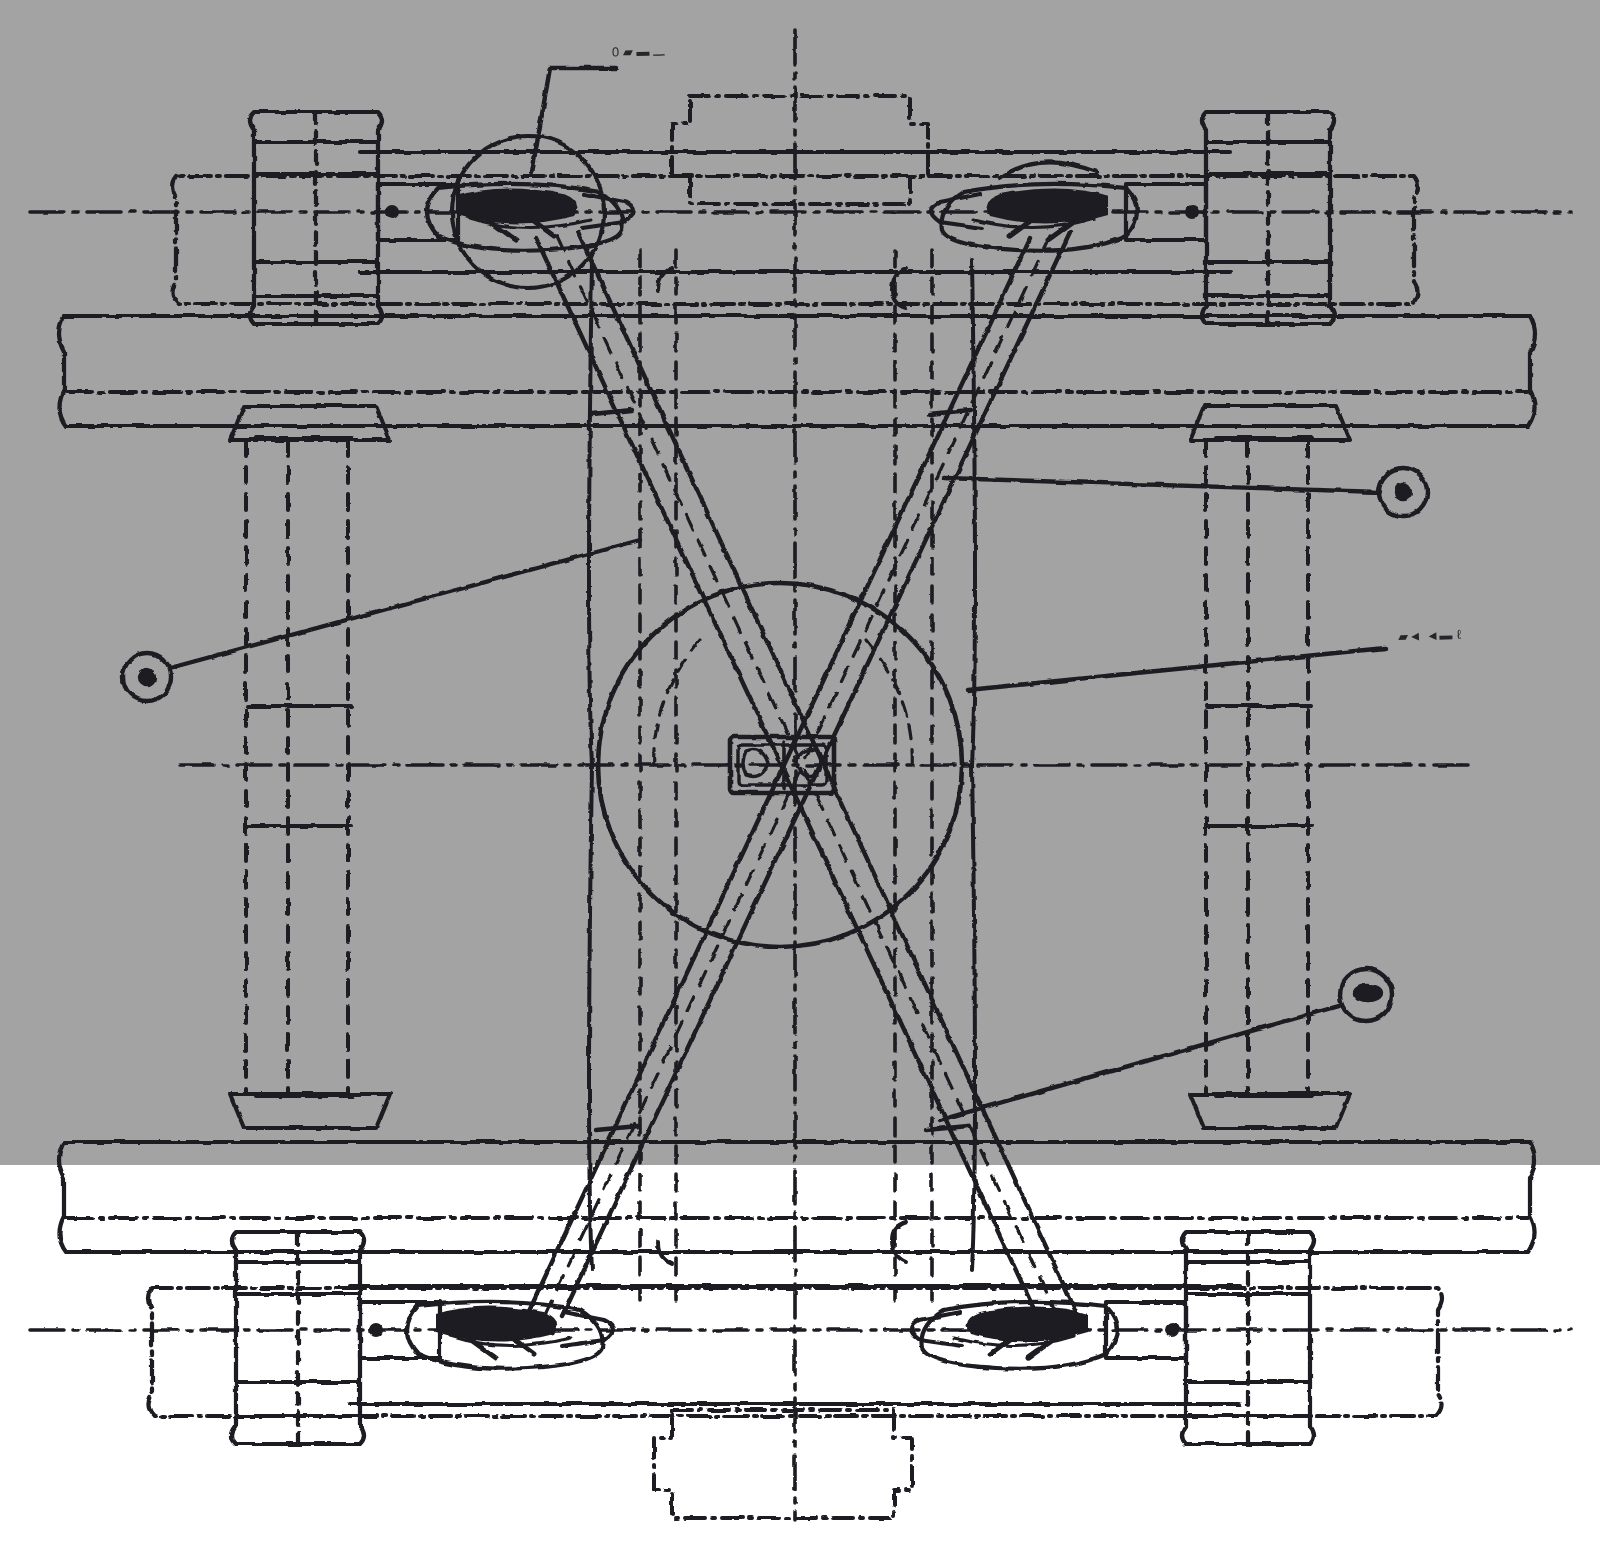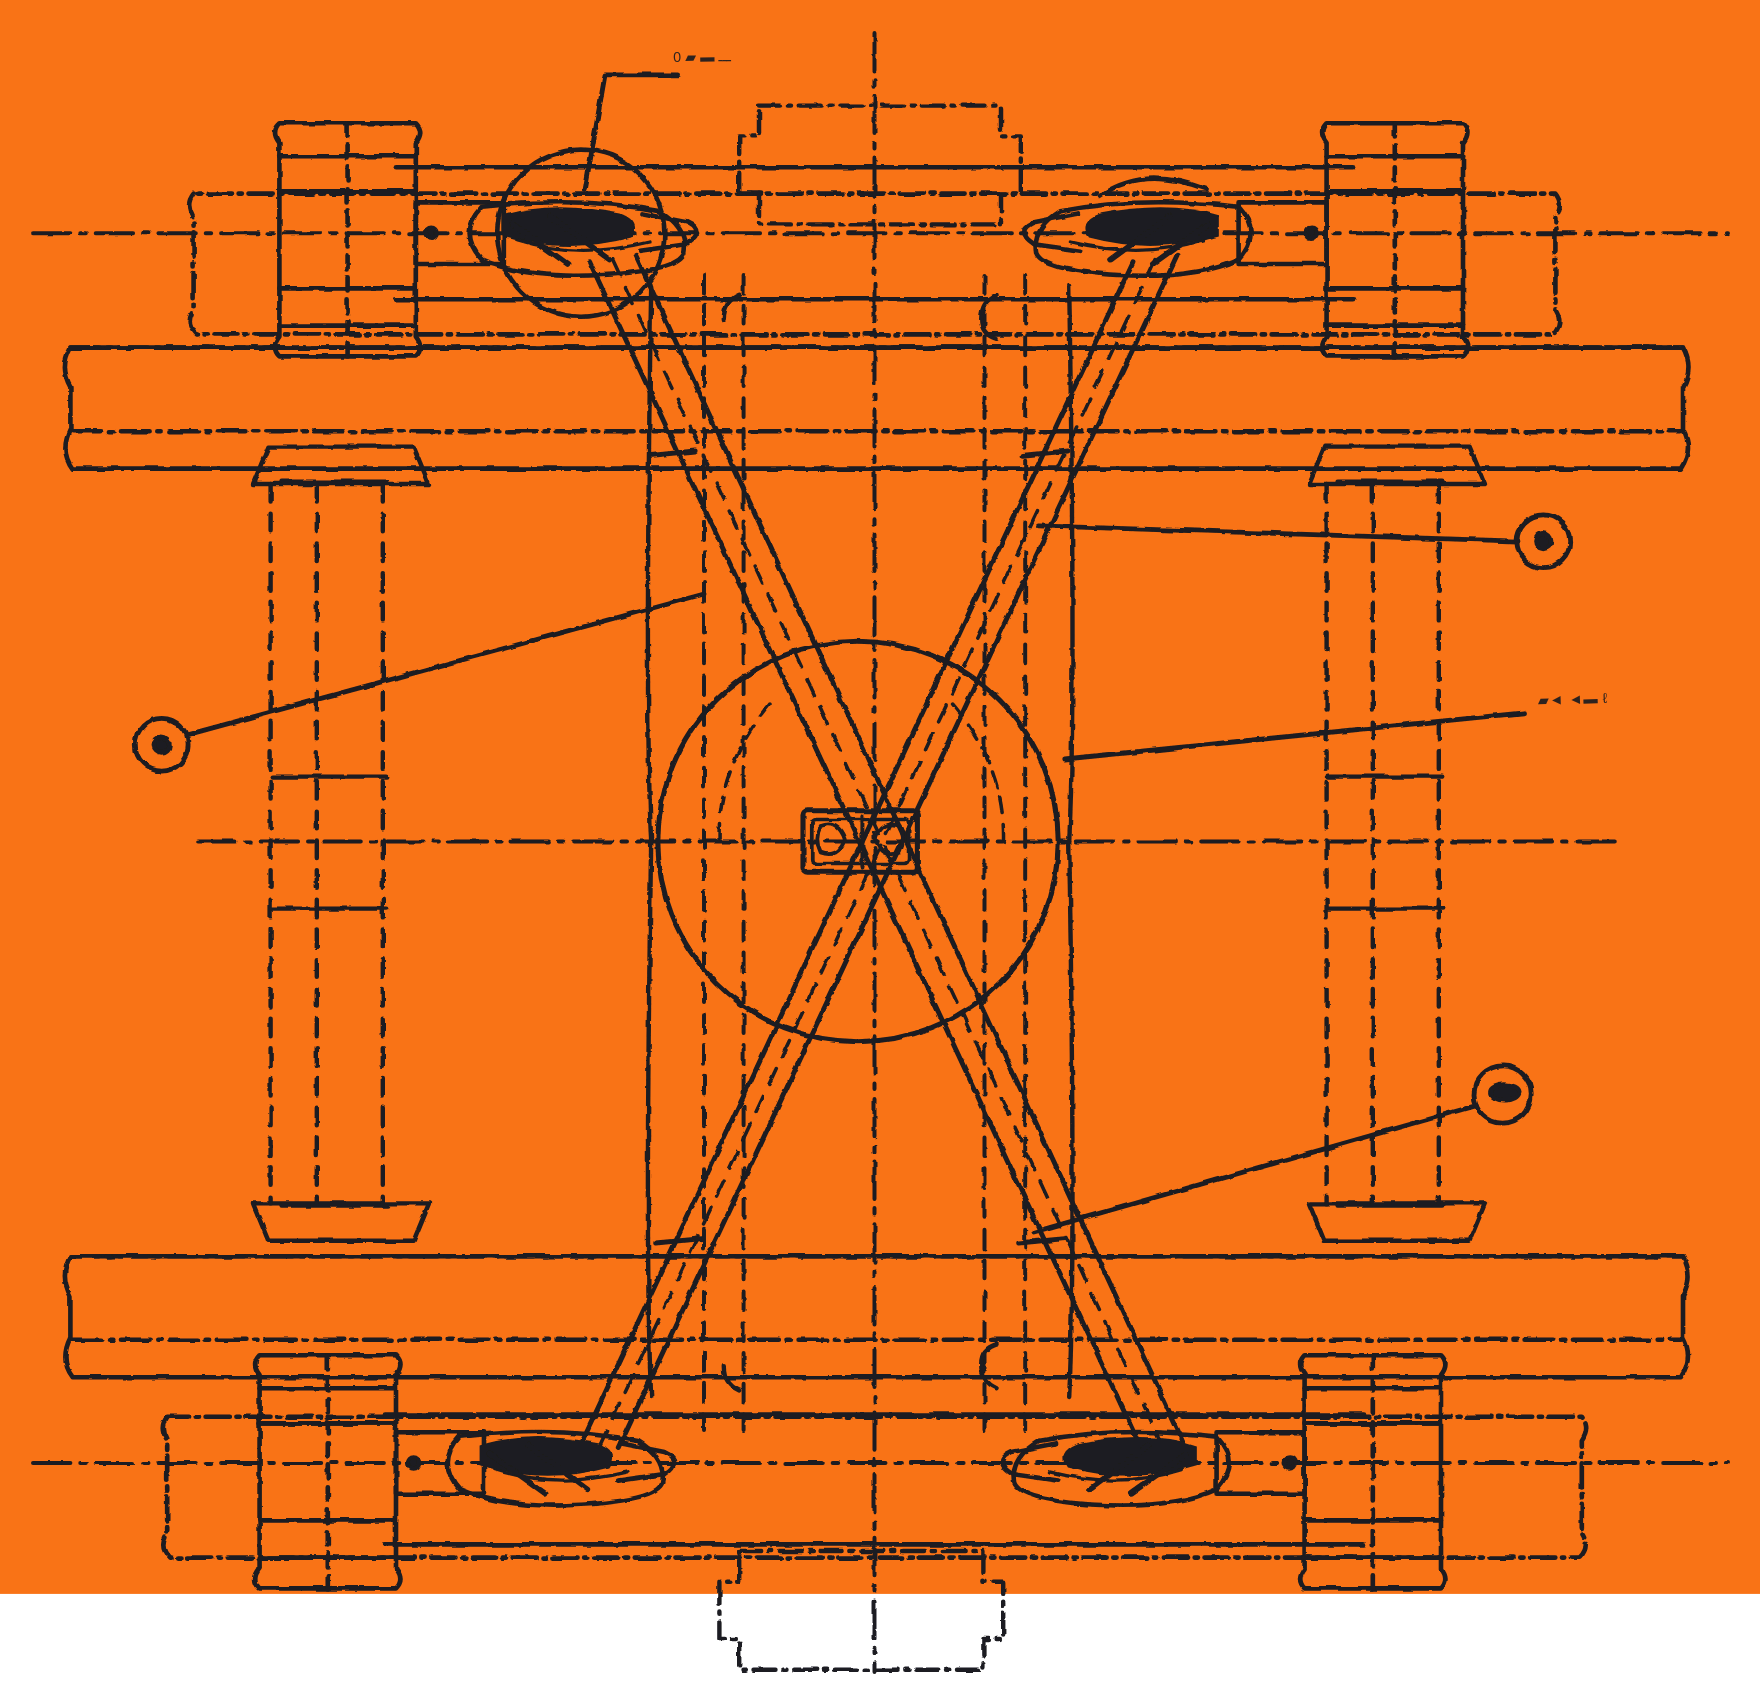--- a/index.html
+++ b/index.html
@@ -1,21 +1,21 @@
 <!DOCTYPE html>
 <html><head>
 <meta charset="utf-8">
 <title>Technical Drawing</title>
 <style>
   html,body{margin:0;padding:0;background:#ffffff;}
   body{
     font-family:"Liberation Sans", sans-serif;
     width:1600px;height:1552px;overflow:hidden;position:relative;
   }
-  #stage{position:relative;width:1600px;height:1449px;background:#f97316;}
+  #stage{position:relative;width:1600px;height:1165px;background:#a3a3a3;}
   #drawing{position:absolute;left:0;top:0;width:1600px;height:1552px;}
   .lbl{
     position:absolute;
     font-family:"Liberation Sans", sans-serif;
     font-size:13px;
     color:#1c1c20;
     letter-spacing:.5px;
     white-space:nowrap;
     opacity:.92;
   }

